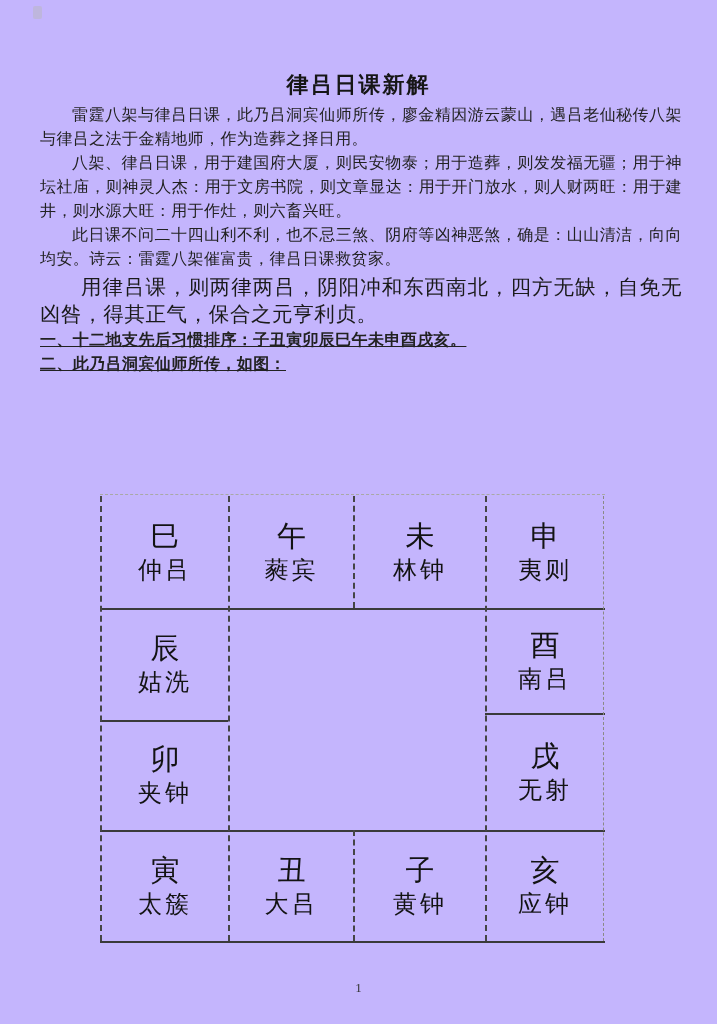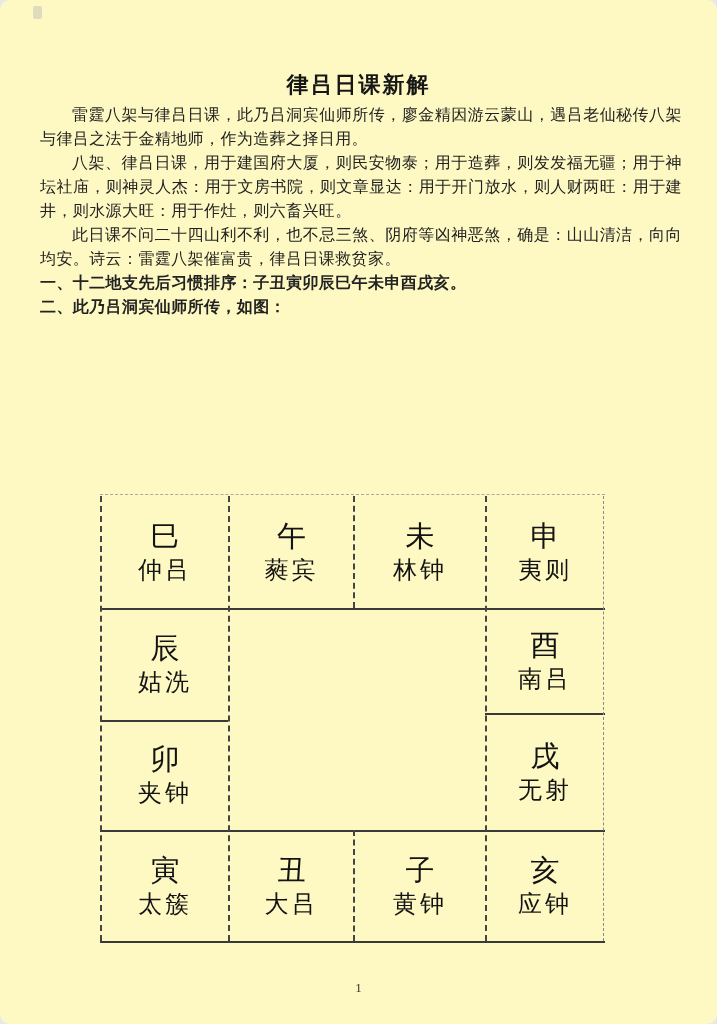--- a/index.html
+++ b/index.html
@@ -1,24 +1,23 @@
 <!DOCTYPE html>
 <html><head>
 <meta charset="utf-8">
 <style>
   html,body{margin:0;padding:0;background:#e8e8e6;}
   .page{
     position:relative;
     width:717px;height:1024px;
     margin:0 auto;
-    background:#fef9c3;
+    background:#c4b5fd;
     overflow:hidden;
     font-family:"Liberation Serif","DejaVu Serif",serif;
     color:#1c1c1c;
-    border-radius:10px;
   }
   .scan-artifact{
     position:absolute;left:33px;top:6px;width:9px;height:13px;
     background:#b9b9b6;opacity:.45;border-radius:2px;
   }
   .doc-title{
     position:absolute;top:70px;left:0;width:100%;
     text-align:center;
     font-family:"Liberation Sans","DejaVu Sans",sans-serif;
     font-weight:700;font-size:22px;letter-spacing:2px;color:#161616;
@@ -39,20 +38,21 @@
     text-align:center;text-indent:0 !important;
     font-family:"Liberation Sans","DejaVu Sans",sans-serif;
     font-weight:700;font-size:19.5px;line-height:27px;color:#141414;
     margin:1px 0 0 0;letter-spacing:1px;
   }
   .list-line{
     margin:0;text-indent:0 !important;text-align:left;
     font-family:"Liberation Sans","DejaVu Sans",sans-serif;
     font-weight:700;font-size:18.5px;line-height:26.5px;color:#141414;
     letter-spacing:.3px;
+    text-decoration:underline;
   }
   
   .lvlv-table{
     position:absolute;left:100px;top:494px;width:505px;height:449px;
   }
   .vline{position:absolute;width:0;border-left:2px dashed #454545;}
   .hline{position:absolute;height:2px;background:#3a3a3a;}
   .hline.faint{height:0;border-top:1px dashed #a9a9a5;background:none;}
   .vline.faint{border-left:1.5px dashed #8a8a86;}
   .cell{
@@ -75,20 +75,21 @@
 <div class="page">
 
   <div class="scan-artifact"></div>
 
   <div class="doc-title">律吕日课新解</div>
 
   <div class="body-text">
     <p>雷霆八架与律吕日课，此乃吕洞宾仙师所传，廖金精因游云蒙山，遇吕老仙秘传八架与律吕之法于金精地师，作为造葬之择日用。</p>
     <p>八架、律吕日课，用于建国府大厦，则民安物泰；用于造葬，则发发福无疆；用于神坛社庙，则神灵人杰：用于文房书院，则文章显达：用于开门放水，则人财两旺：用于建井，则水源大旺：用于作灶，则六畜兴旺。</p>
     <p>此日课不问二十四山利不利，也不忌三煞、阴府等凶神恶煞，确是：山山清洁，向向均安。诗云：雷霆八架催富贵，律吕日课救贫家。</p>
+    <p class="big">用律吕课，则两律两吕，阴阳冲和东西南北，四方无缺，自免无凶咎，得其正气，保合之元亨利贞。</p>
     <p class="list-line">一、十二地支先后习惯排序：子丑寅卯辰巳午未申酉戌亥。</p>
     <p class="list-line">二、此乃吕洞宾仙师所传，如图：</p>
   </div>
 
   <div class="lvlv-table">
 
     <div class="hline faint" style="left:0;top:0;width:505px;"></div>
     <div class="hline" style="left:0;top:114px;width:505px;"></div>
     <div class="hline" style="left:0;top:226px;width:128px;"></div>
     <div class="hline" style="left:385px;top:219px;width:120px;"></div>

